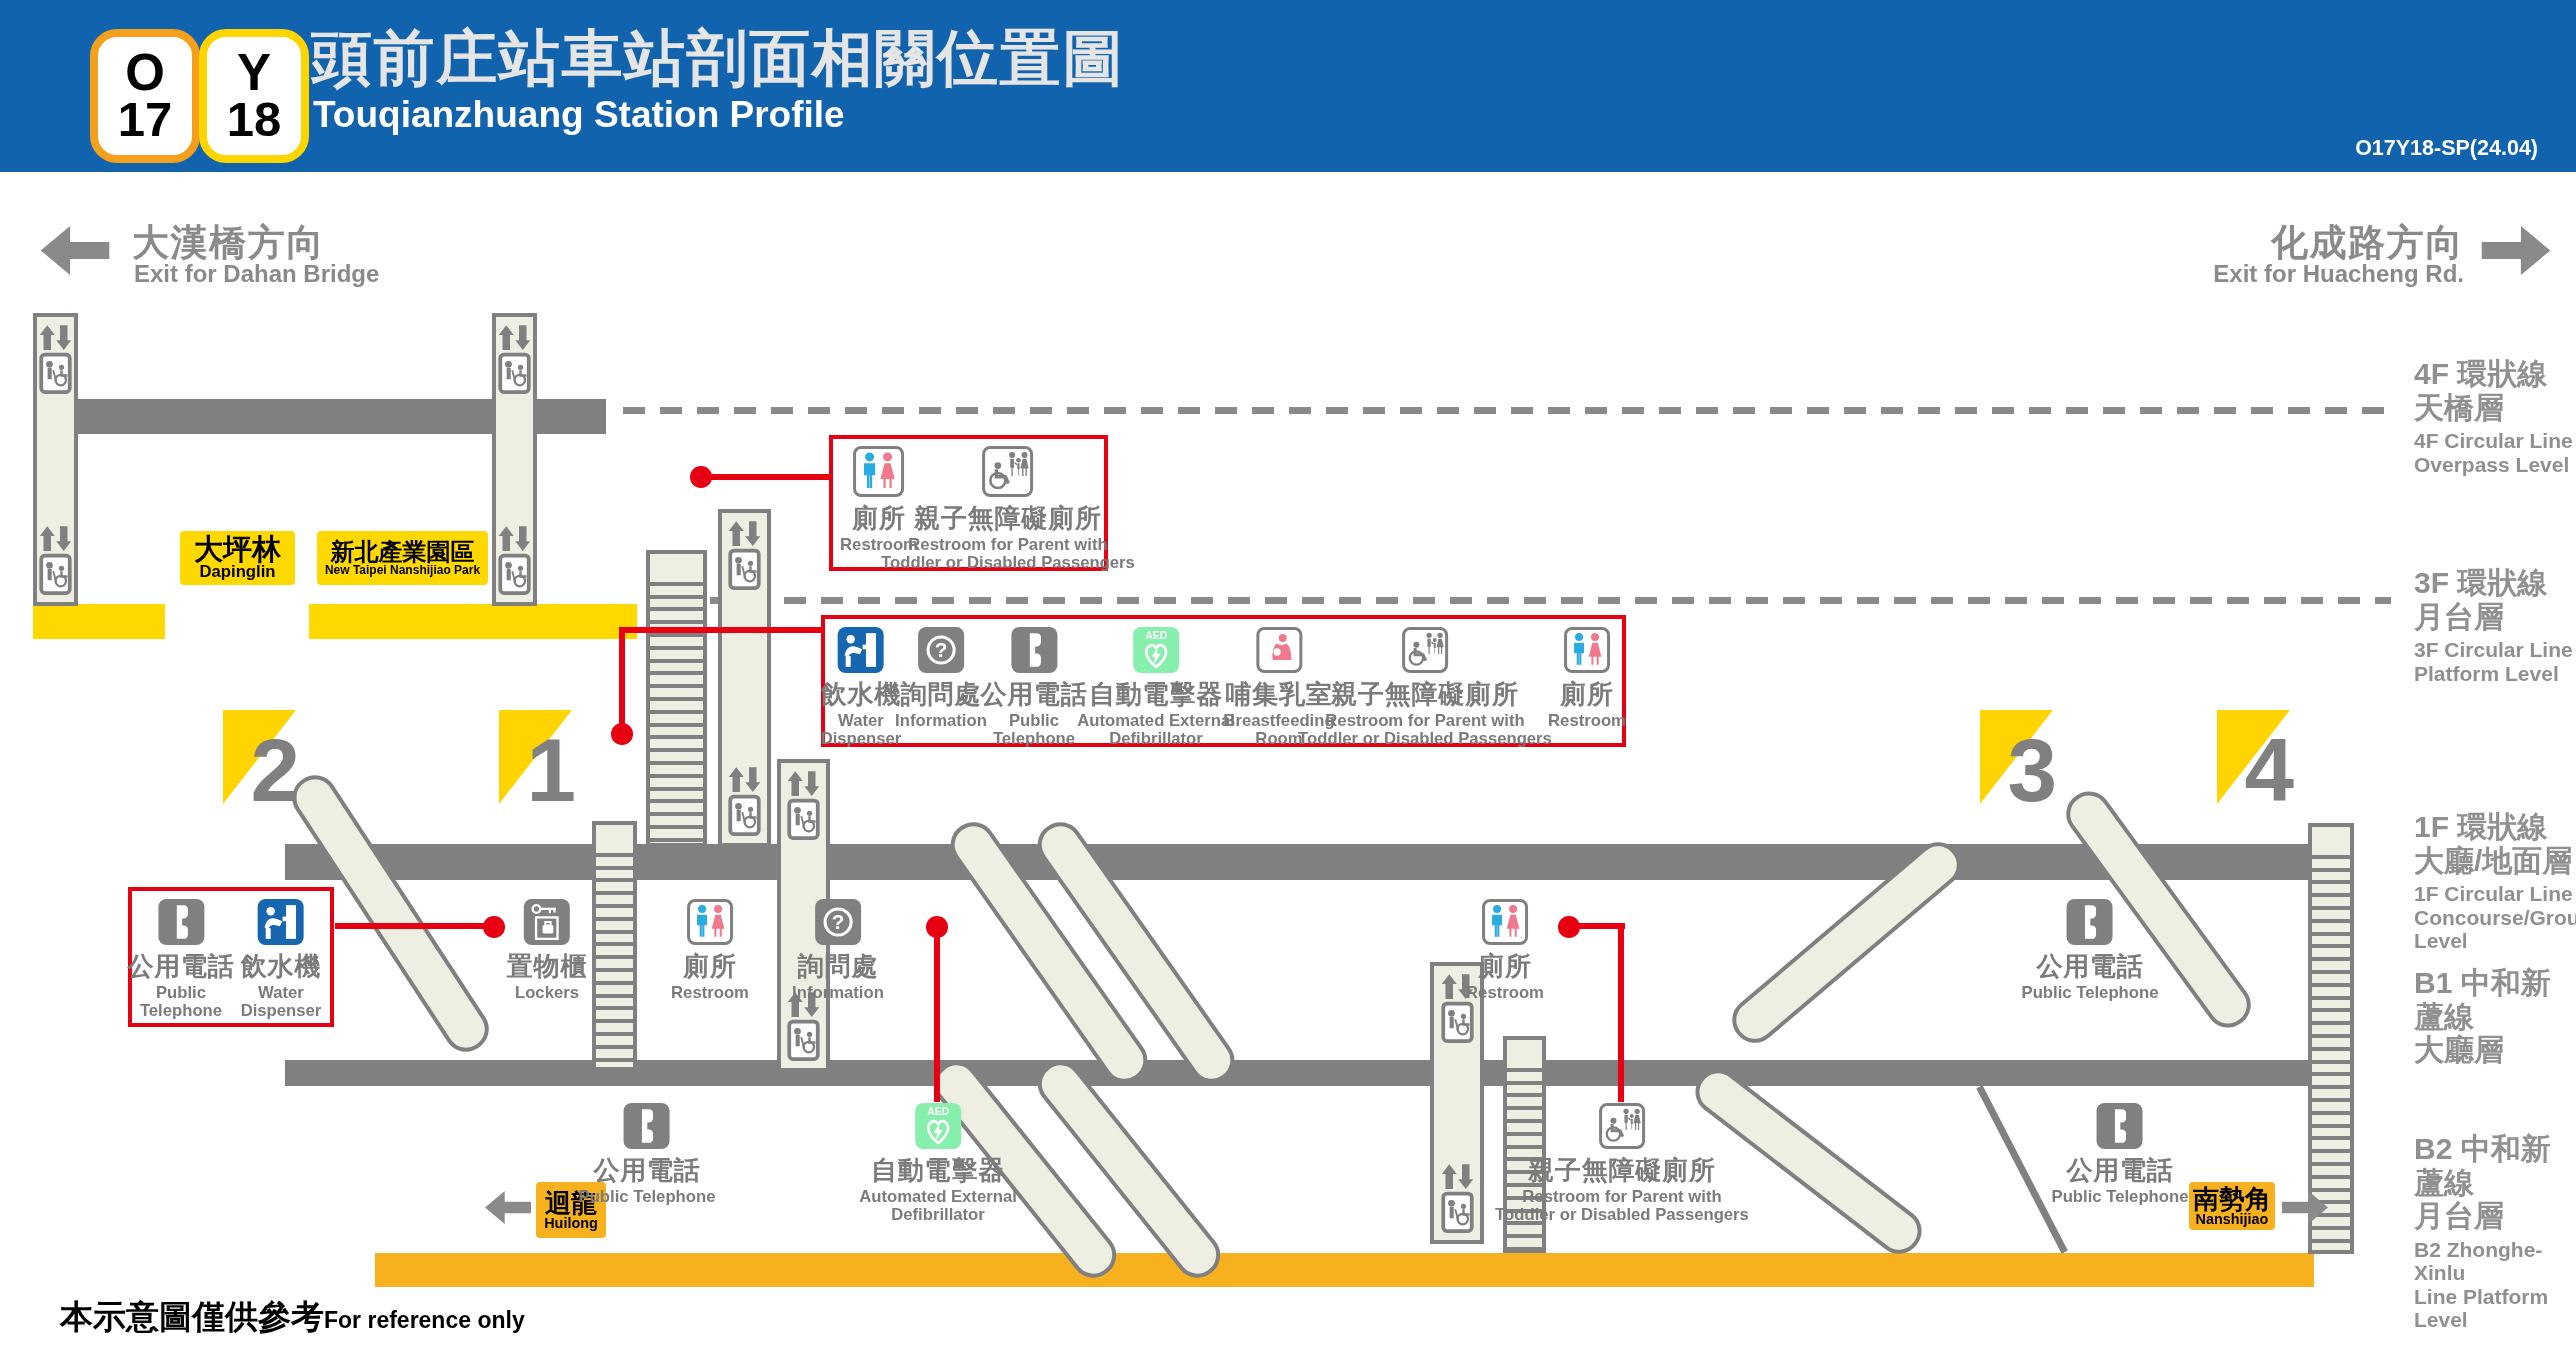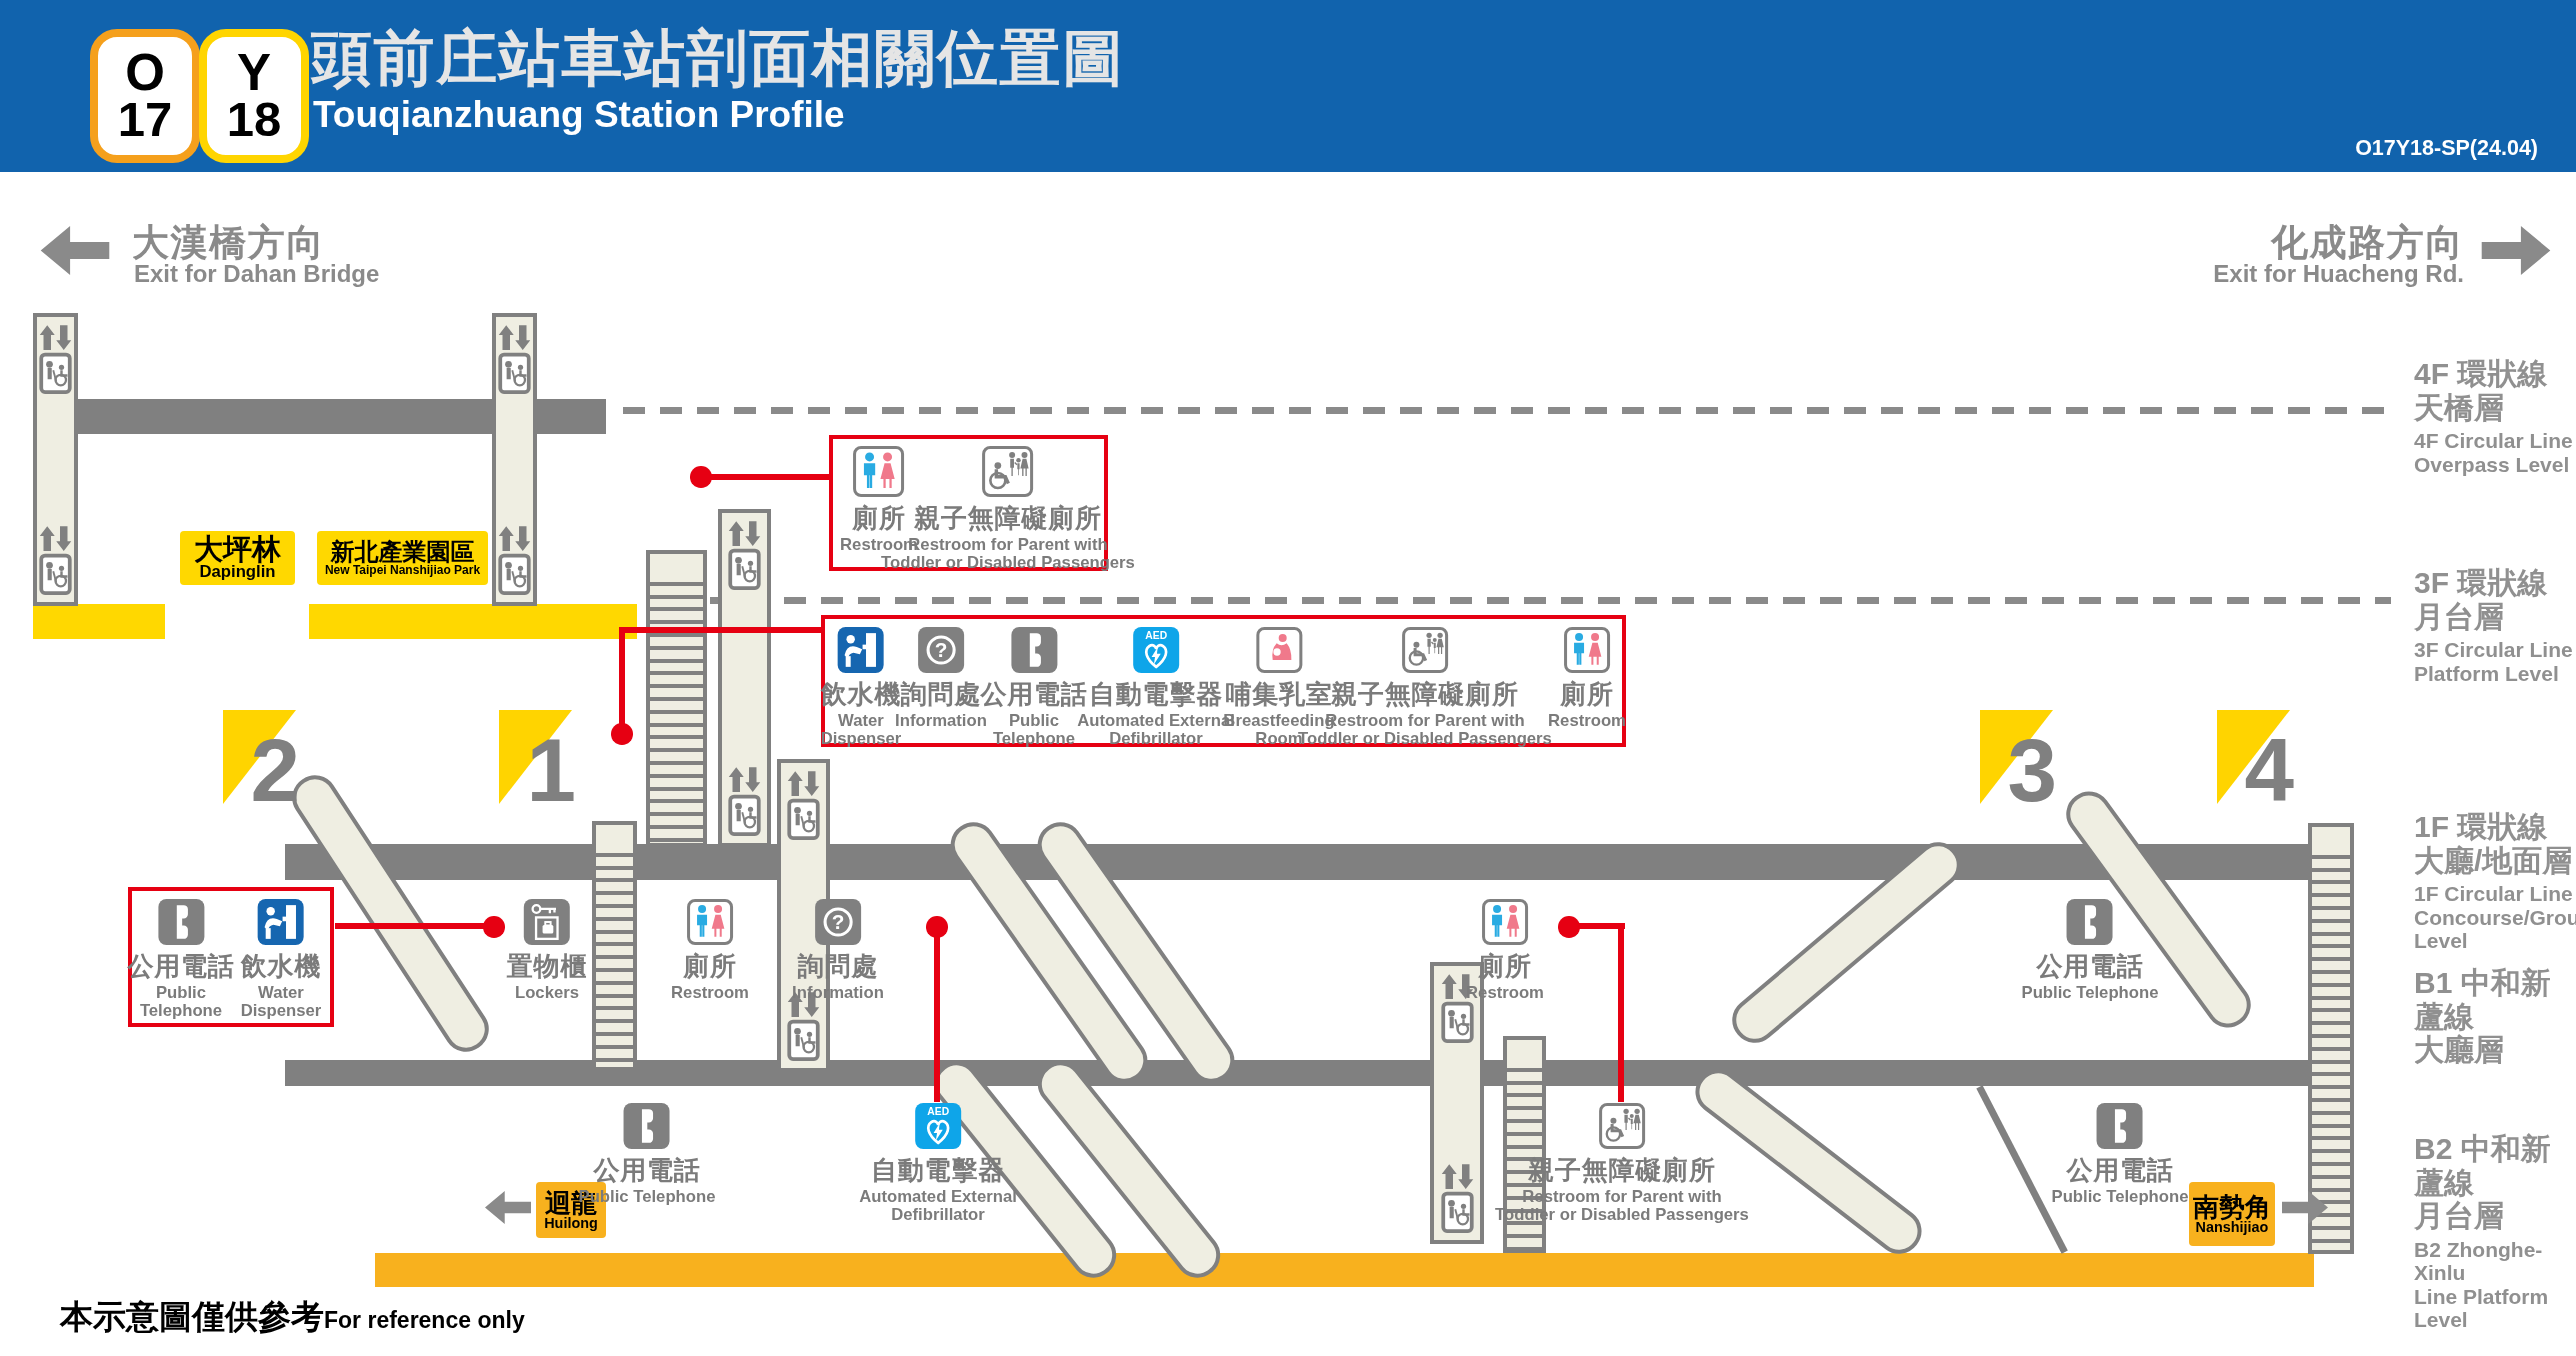--- a/index.html
+++ b/index.html
@@ -37,21 +37,21 @@
   .stline{position:absolute;height:7.2px;background:#808080;z-index:2;}
   
   .rbox{position:absolute;border:4.8px solid #E60012;background:#fff;z-index:4;box-sizing:border-box;}
   .rline{position:absolute;background:#E60012;z-index:4;}
   .rdot{position:absolute;width:21.5px;height:21.5px;border-radius:50%;background:#E60012;z-index:5;}
   
   .fac{position:absolute;transform:translateX(-50%);text-align:center;z-index:6;width:max-content;}
   .fic{display:block;margin:0 auto;width:46px;height:46px;border-radius:8px;position:relative;}
   .fic svg{width:100%;height:100%;display:block;}
   .fic.big{width:51px;height:51px;}
-  .bgGray{background:#808080;} .bgBlue{background:#1666B0;} .bgRed{background:#0ea5e9;}
+  .bgGray{background:#808080;} .bgBlue{background:#1666B0;} .bgRed{background:#86efac;}
   .outlined{background:#fff;border:3.2px solid #808080;box-sizing:border-box;}
   .fzh{font-size:26px;font-weight:bold;color:#7b7b7b;margin-top:4px;letter-spacing:0.8px;white-space:nowrap;}
   .fen{font-size:16.7px;font-weight:bold;color:#7b7b7b;line-height:1.1;white-space:nowrap;}
   
   .stn{position:absolute;border-radius:4px;text-align:center;z-index:6;color:#000;
        display:flex;flex-direction:column;justify-content:center;line-height:1.0;}
   .stn .szh{font-weight:bold;} .stn .sen{font-weight:bold;}
   .yellow{background:#FFD800;} .amber{background:#F8B11E;}
   .exit{position:absolute;width:77px;height:100px;z-index:2;}
   .exit .tri{position:absolute;left:0;top:0;width:73px;height:94px;background:#FFD400;
@@ -307,21 +307,21 @@
 </div>
 <div class="darr" style="left:485px;top:1190px;">
   <svg width="46" height="35" viewBox="0 0 56 40">
       <polygon points="0,20 24,0 24,13 56,13 56,27 24,27 24,40" fill="#8a8a8a"></polygon>
     </svg>
 </div>
 <div class="stn amber" style="left:536px;top:1182px;width:70px;height:56px;">
   <span class="szh" style="font-size:26px;">迴龍</span>
   <span class="sen" style="font-size:14.4px;">Huilong</span>
 </div>
-<div class="stn amber" style="left:2189px;top:1182px;width:86px;height:64px;">
+<div class="stn amber" style="left:2189px;top:1182px;width:86px;height:48px;">
   <span class="szh" style="font-size:26px;">南勢角</span>
   <span class="sen" style="font-size:14.4px;">Nanshijiao</span>
 </div>
 <div class="darr" style="left:2282px;top:1190px;">
   <svg width="46" height="35" viewBox="0 0 56 40">
       <polygon points="56,20 32,0 32,13 0,13 0,27 32,27 32,40" fill="#8a8a8a"></polygon>
     </svg>
 </div>
 
 <div class="fac" style="left:879px;top:446px;">

